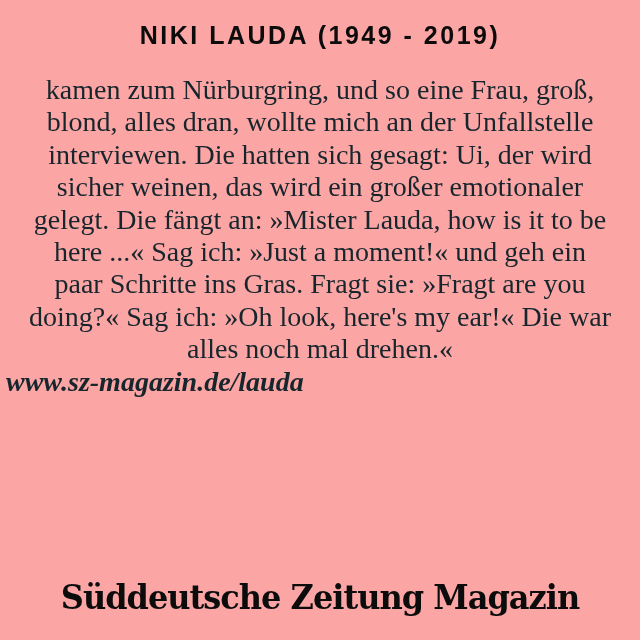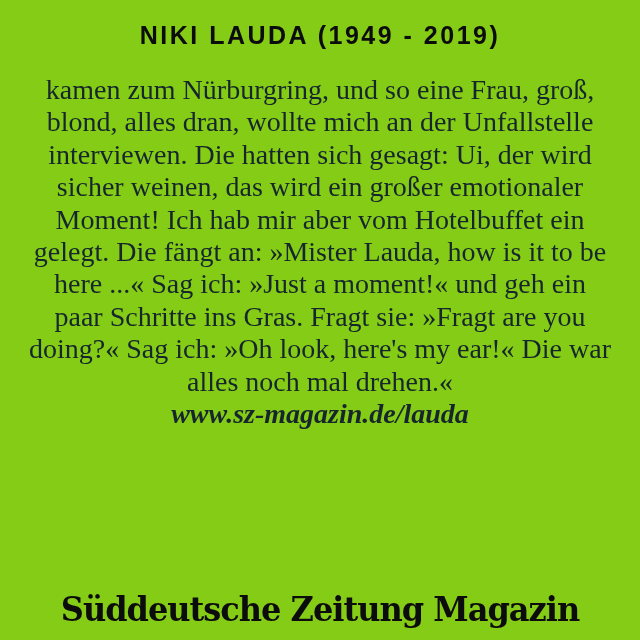--- a/index.html
+++ b/index.html
@@ -3,21 +3,21 @@
 <meta charset="utf-8">
 <style>
   html, body {
     margin: 0;
     padding: 0;
   }
   .card {
     position: relative;
     width: 640px;
     height: 640px;
-    background: #84cc16;
+    background: #fca5a5;
     overflow: hidden;
     display: flex;
     flex-direction: column;
     align-items: center;
     box-sizing: border-box;
   }
   .headline {
     margin-top: 21px;
     font-family: "Liberation Sans", sans-serif;
     font-weight: 700;
@@ -39,25 +39,25 @@
   .quote-line {
     white-space: nowrap;
   }
   .url-line {
     font-family: "Liberation Serif", serif;
     font-style: italic;
     font-weight: 700;
     font-size: 28px;
     line-height: 32.4px;
     color: #16262c;
-    text-align: center;
+    text-align: left;
   }
   .footer {
     margin-top: auto;
-    margin-bottom: 12px;
+    margin-bottom: 24px;
   }
   .logo {
     font-family: "DejaVu Serif", serif;
     font-weight: 700;
     font-size: 32px;
     letter-spacing: -1px;
     color: #0c0c0c;
     white-space: nowrap;
     transform: scaleY(1.05);
   }
@@ -67,21 +67,20 @@
 
 <div class="card">
 
   <div class="headline">NIKI LAUDA (1949 - 2019)</div>
 
   <div class="quote">
     <div class="quote-line">kamen zum Nürburgring, und so eine Frau, groß,</div>
     <div class="quote-line">blond, alles dran, wollte mich an der Unfallstelle</div>
     <div class="quote-line">interviewen. Die hatten sich gesagt: Ui, der wird</div>
     <div class="quote-line">sicher weinen, das wird ein großer emotionaler</div>
-    <div class="quote-line">Moment! Ich hab mir aber vom Hotelbuffet ein</div>
     <div class="quote-line">gelegt. Die fängt an: »Mister Lauda, how is it to be</div>
     <div class="quote-line">here ...« Sag ich: »Just a moment!« und geh ein</div>
     <div class="quote-line">paar Schritte ins Gras. Fragt sie: »Fragt are you</div>
     <div class="quote-line">doing?« Sag ich: »Oh look, here's my ear!« Die war</div>
     <div class="quote-line">alles noch mal drehen.«</div>
     <div class="url-line">www.sz-magazin.de/lauda</div>
   </div>
 
   <div class="footer">
     <div class="logo">Süddeutsche Zeitung Magazin</div>

